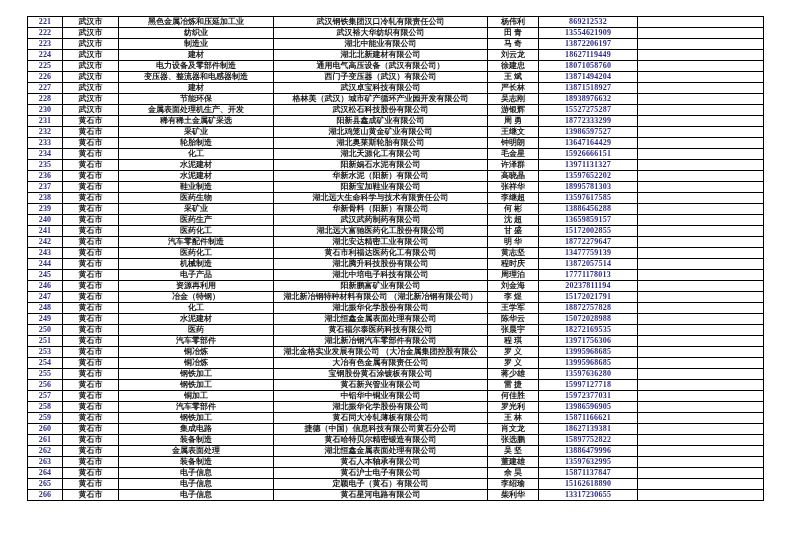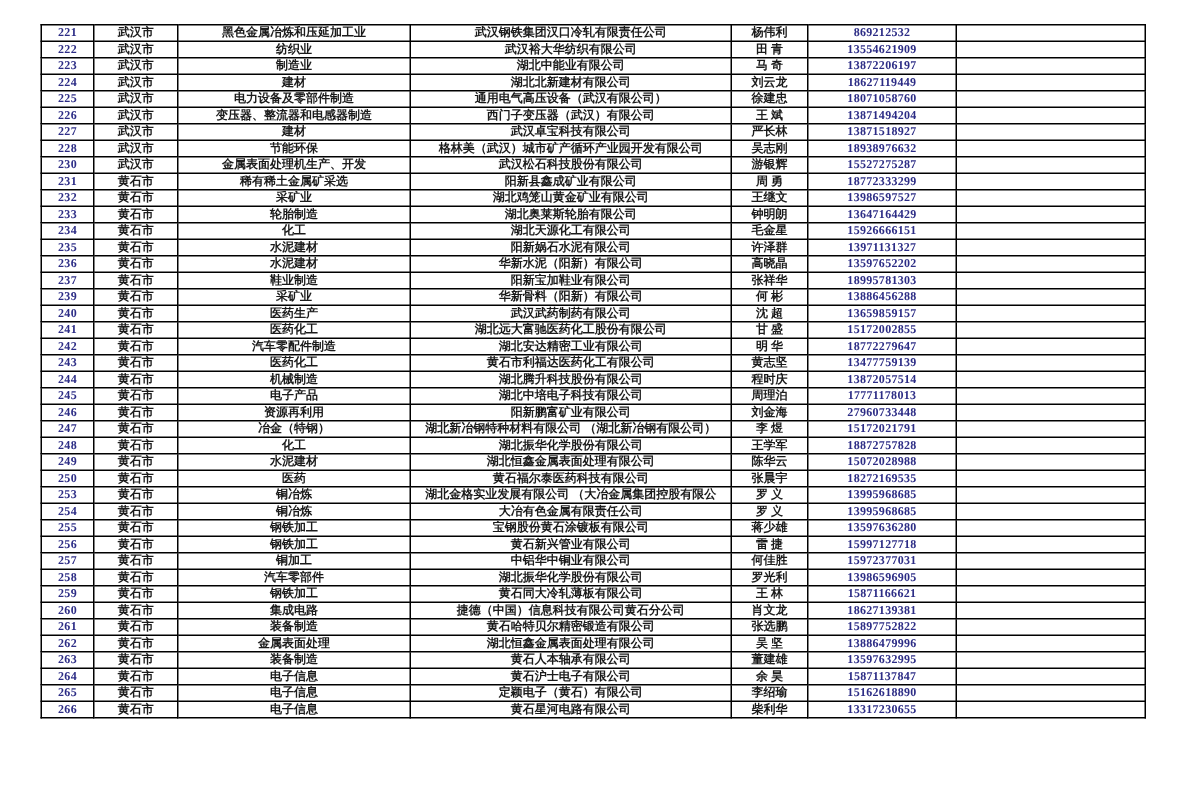--- a/index.html
+++ b/index.html
@@ -180,20 +180,29 @@
       <tr>
         <td class="c-no">237</td>
         <td class="c-city">黄石市</td>
         <td class="c-industry">鞋业制造</td>
         <td class="c-company">阳新宝加鞋业有限公司</td>
         <td class="c-contact">张祥华</td>
         <td class="c-phone">18995781303</td>
         <td class="c-blank"></td>
       </tr>
       <tr>
+        <td class="c-no">238</td>
+        <td class="c-city">黄石市</td>
+        <td class="c-industry">医药生物</td>
+        <td class="c-company">湖北远大生命科学与技术有限责任公司</td>
+        <td class="c-contact">李继超</td>
+        <td class="c-phone">13597617585</td>
+        <td class="c-blank"></td>
+      </tr>
+      <tr>
         <td class="c-no">239</td>
         <td class="c-city">黄石市</td>
         <td class="c-industry">采矿业</td>
         <td class="c-company">华新骨料（阳新）有限公司</td>
         <td class="c-contact">何 彬</td>
         <td class="c-phone">13886456288</td>
         <td class="c-blank"></td>
       </tr>
       <tr>
         <td class="c-no">240</td>
@@ -248,21 +257,21 @@
         <td class="c-contact">周理泊</td>
         <td class="c-phone">17771178013</td>
         <td class="c-blank"></td>
       </tr>
       <tr>
         <td class="c-no">246</td>
         <td class="c-city">黄石市</td>
         <td class="c-industry">资源再利用</td>
         <td class="c-company">阳新鹏富矿业有限公司</td>
         <td class="c-contact">刘金海</td>
-        <td class="c-phone">27960733448</td>
+        <td class="c-phone">20237811194</td>
         <td class="c-blank"></td>
       </tr>
       <tr>
         <td class="c-no">247</td>
         <td class="c-city">黄石市</td>
         <td class="c-industry">冶金（特钢）</td>
         <td class="c-company">湖北新冶钢特种材料有限公司 （湖北新冶钢有限公司）</td>
         <td class="c-contact">李 煜</td>
         <td class="c-phone">15172021791</td>
         <td class="c-blank"></td>
@@ -288,20 +297,29 @@
       <tr>
         <td class="c-no">250</td>
         <td class="c-city">黄石市</td>
         <td class="c-industry">医药</td>
         <td class="c-company">黄石福尔泰医药科技有限公司</td>
         <td class="c-contact">张晨宇</td>
         <td class="c-phone">18272169535</td>
         <td class="c-blank"></td>
       </tr>
       <tr>
+        <td class="c-no">251</td>
+        <td class="c-city">黄石市</td>
+        <td class="c-industry">汽车零部件</td>
+        <td class="c-company">湖北新冶钢汽车零部件有限公司</td>
+        <td class="c-contact">程 琪</td>
+        <td class="c-phone">13971756306</td>
+        <td class="c-blank"></td>
+      </tr>
+      <tr>
         <td class="c-no">253</td>
         <td class="c-city">黄石市</td>
         <td class="c-industry">铜冶炼</td>
         <td class="c-company">湖北金格实业发展有限公司 （大冶金属集团控股有限公</td>
         <td class="c-contact">罗 义</td>
         <td class="c-phone">13995968685</td>
         <td class="c-blank"></td>
       </tr>
       <tr>
         <td class="c-no">254</td>

